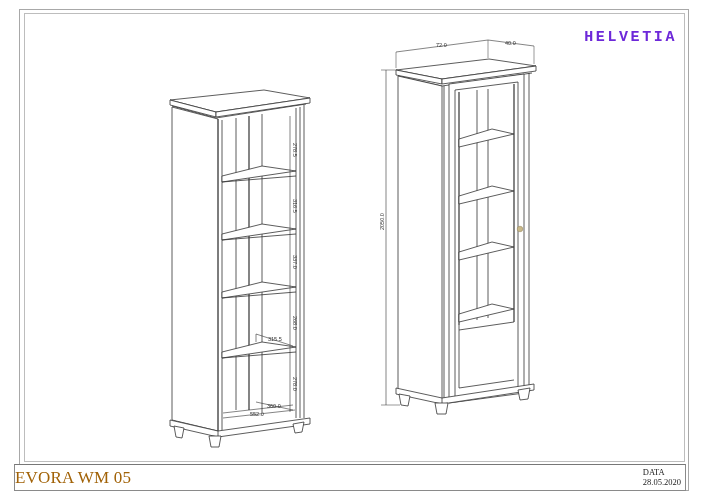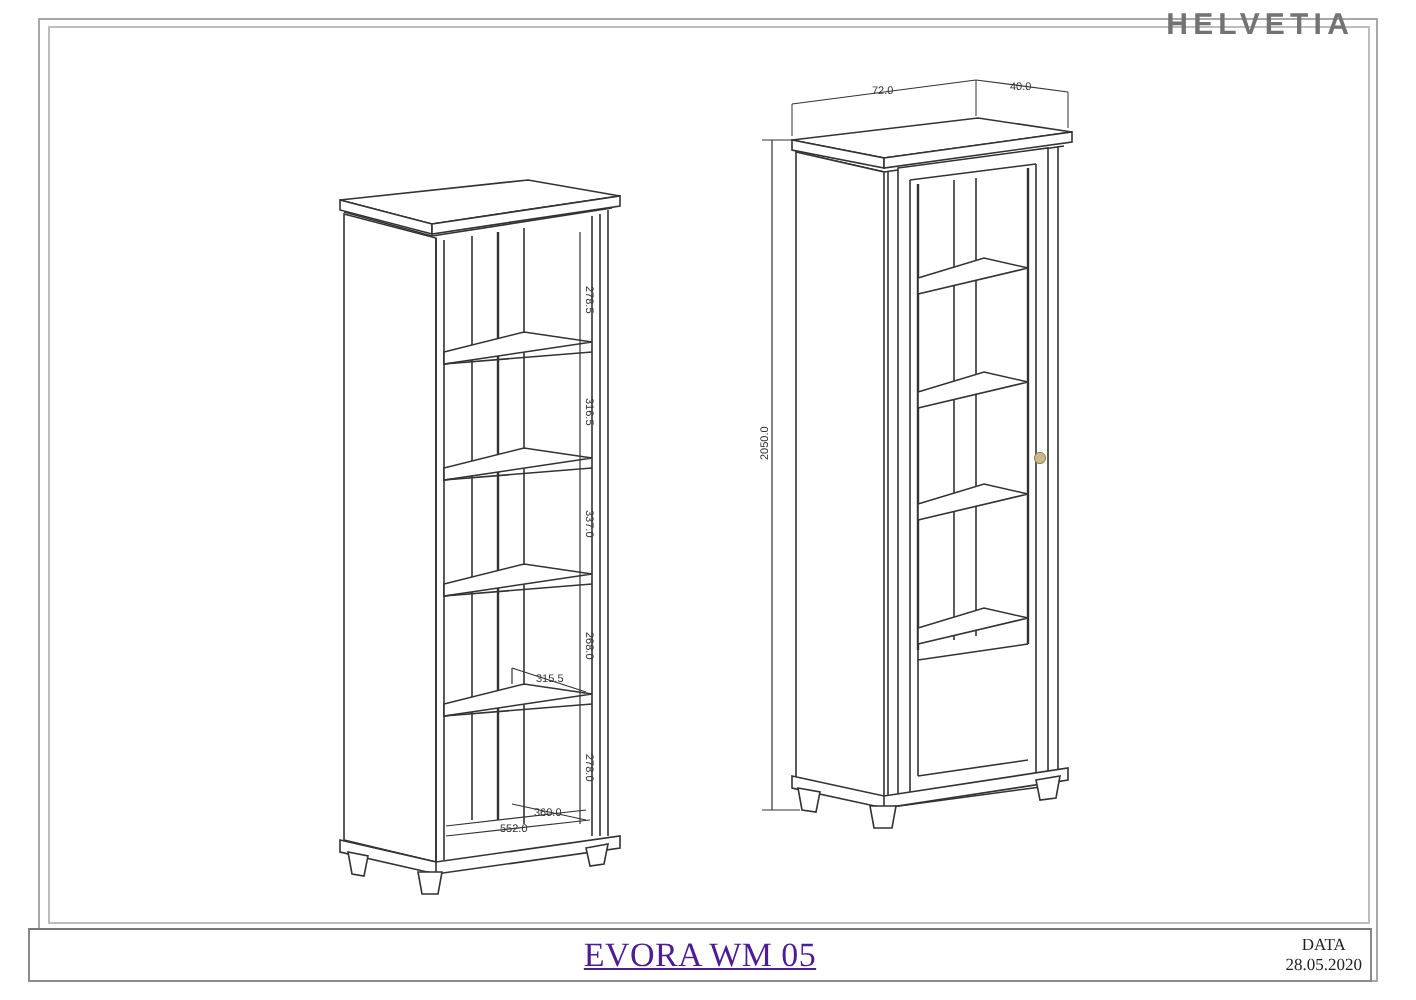--- a/index.html
+++ b/index.html
@@ -1,22 +1,22 @@
 <!DOCTYPE html>
 <html><head>
 <meta charset="utf-8">
 <style>
   html, body { margin:0; padding:0; background:#ffffff; }
   body { width:708px; height:500px; position:relative; overflow:hidden; font-family:"Liberation Serif", serif; }
   .frame-outer { position:absolute; left:19px; top:9px; width:670px; height:482px; border:1px solid #a8a8a8; box-sizing:border-box; }
   .frame-inner { position:absolute; left:24px; top:13px; width:661px; height:449px; border:1px solid #bdbdbd; box-sizing:border-box; }
   .titleblock { position:absolute; left:14px; top:464px; width:672px; height:27px; border:1px solid #8a8a8a; border-top:1.5px solid #777; box-sizing:border-box; background:#fff; }
-  .model-title { position:absolute; left:0; right:0; top:3px; text-align:center; font-size:17px; color:#4c1d95; letter-spacing:0.2px;text-decoration:underline; }
-  .date-block { position:absolute; right:4px; top:2px; font-size:8.5px; color:#222; text-align:center; line-height:10px; }
-  .brand { position:absolute; right:31px; top:4px; font-family:Liberation Sans, sans-serif; font-weight:bold; font-size:15px; letter-spacing:2.6px; color:#737373; }
+  .model-title { position:absolute; left:0; right:0; top:3px; font-size:17px; color:#a16207; letter-spacing:0.2px; }
+  .date-block { position:absolute; right:4px; top:2px; font-size:8.5px; color:#222; line-height:10px; }
+  .brand { position:absolute; right:31px; top:29px; font-family:Liberation Mono, monospace; font-weight:bold; font-size:15px; letter-spacing:2.6px; color:#6d28d9; }
   svg.drawing { position:absolute; left:0; top:0; }
   .dim { font-family:"Liberation Sans", sans-serif; font-size:5.5px; fill:#333; }
 </style>
 </head>
 <body>
 
 <div class="frame-outer"></div>
 <div class="frame-inner"></div>
 
 <div class="brand">HELVETIA</div>

